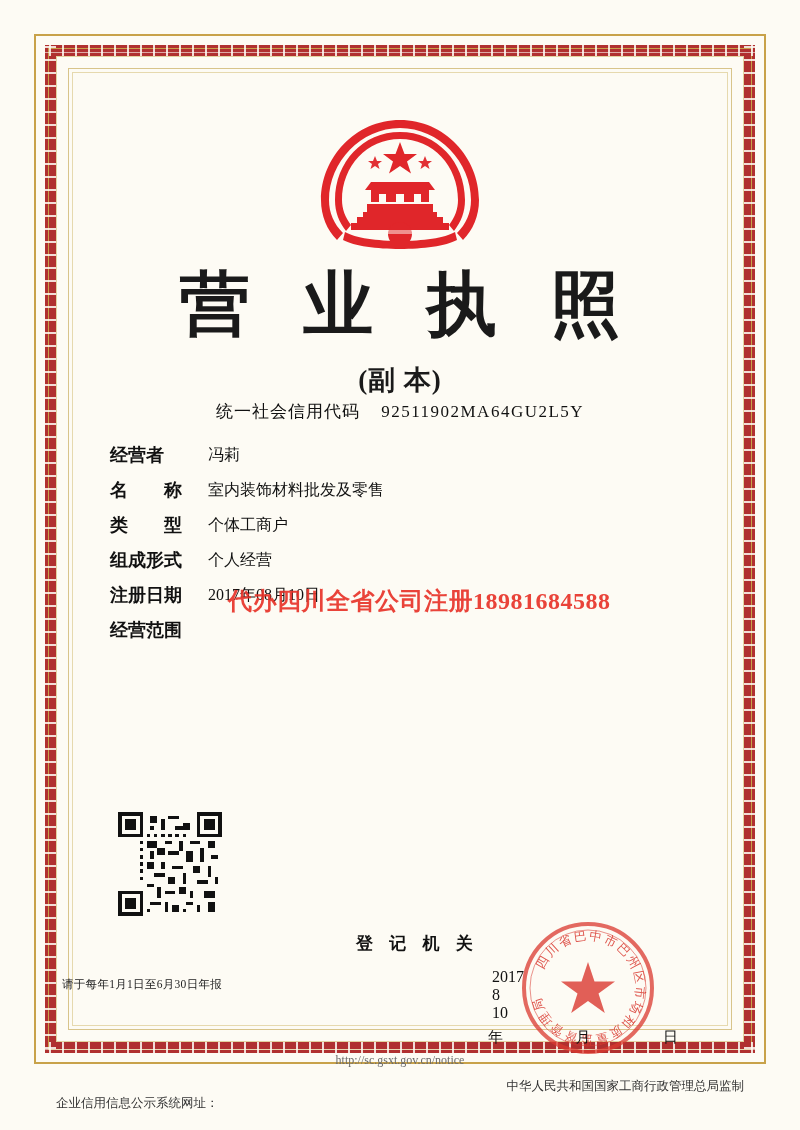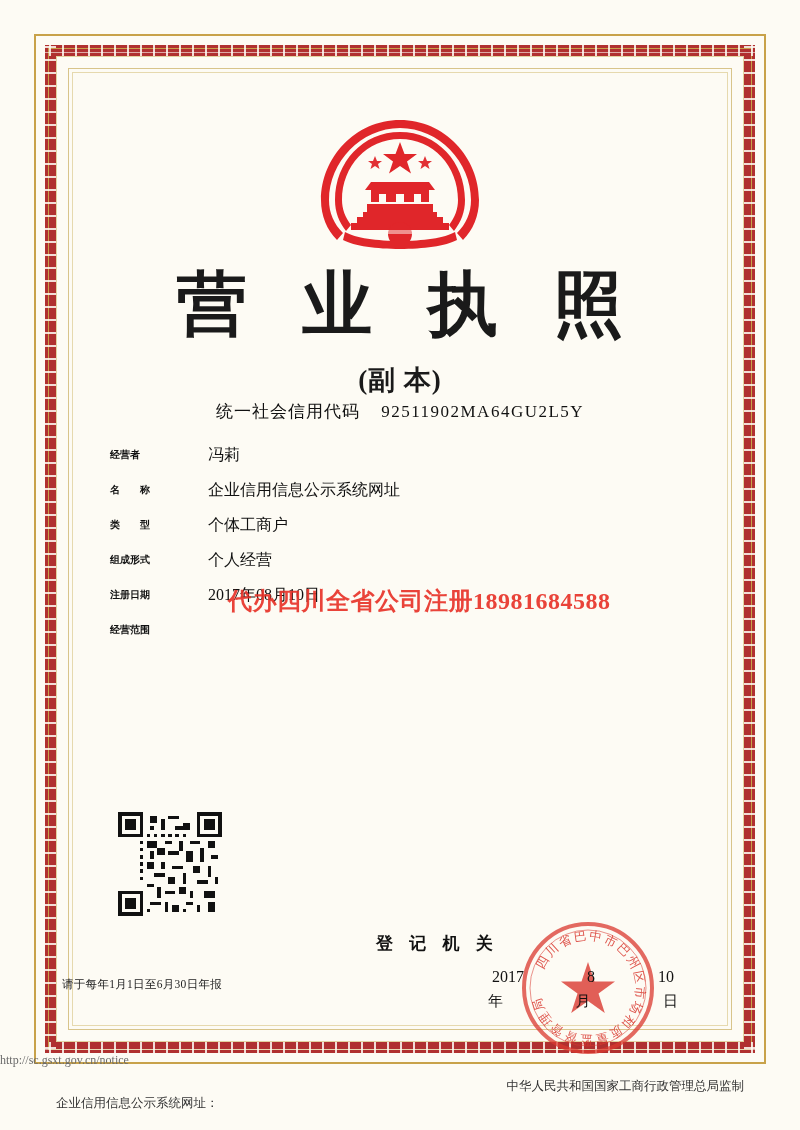--- a/index.html
+++ b/index.html
@@ -81,21 +81,21 @@
     position:absolute;
     left:50%;top:112px;
     transform:translateX(-50%);
     width:190px;height:150px;
   }
 
   
   .main-title{
     position:absolute;top:258px;left:0;right:0;
     text-align:center;
-    font-family:Liberation Sans, sans-serif;
+    font-family:Liberation Serif, serif;
     font-weight:bold;
     font-size:70px;
     letter-spacing:18px;
     text-indent:18px;
     color:#1a1a1a;
   }
   .sub-title{
     position:absolute;top:362px;left:0;right:0;
     text-align:center;
     font-size:27px;
@@ -123,21 +123,21 @@
     left:110px;top:444px;width:578px;
   }
   .row{
     display:flex;
     align-items:flex-start;
     margin-bottom:13px;
   }
   .label{
     width:92px;
     flex:0 0 92px;
-    font-size:10px;
+    font-size:18px;
     font-weight:bold;
     color:#111;
     line-height:22px;
     letter-spacing:0px;
   }
   .value{
     flex:1;
     font-size:16px;
     color:#111;
     line-height:22px;
@@ -152,36 +152,37 @@
   
   .qr{
     position:absolute;
     left:118px;top:812px;
     width:104px;height:104px;
   }
 
   
   .authority{
     position:absolute;
-    left:376px;top:932px;
+    left:356px;top:932px;
     font-size:17px;
     font-weight:bold;
     letter-spacing:6px;
     color:#111;
   }
   .date-line{
     position:absolute;
     left:488px;top:968px;
     width:190px;
     font-size:16px;
     color:#111;
   }
   .date-nums{
     display:flex;justify-content:space-between;
     padding:0 4px;
+    flex-direction:column;
   }
   .date-units{
     display:flex;justify-content:space-between;
     padding:0 0px;
     margin-top:6px;
     font-size:15px;
   }
   .seal{
     position:absolute;
     left:508px;top:908px;
@@ -206,20 +207,21 @@
     color:#e8342a;
     white-space:nowrap;
     letter-spacing:.5px;
     opacity:.92;
   }
 
   
   .footer-url{
     position:absolute;
     left:0;right:0;top:1053px;
+    text-align:center;
     font-size:12px;
     color:#6a6a6a;
     font-family:"Liberation Serif",serif;
   }
   .footer-left{
     position:absolute;
     left:56px;top:1078px;
     font-size:12.5px;
     color:#333;
     margin-top:17px;
@@ -285,21 +287,21 @@
     <span class="code">92511902MA64GU2L5Y</span>
   </div>
 
   <div class="fields">
     <div class="row">
       <div class="label">经营者</div>
       <div class="value">冯莉</div>
     </div>
     <div class="row">
       <div class="label">名　　称</div>
-      <div class="value">企业信用信息公示系统网址</div>
+      <div class="value">室内装饰材料批发及零售</div>
     </div>
     <div class="row">
       <div class="label">类　　型</div>
       <div class="value">个体工商户</div>
     </div>
     <div class="row">
       <div class="label">组成形式</div>
       <div class="value">个人经营</div>
     </div>
     <div class="row">

